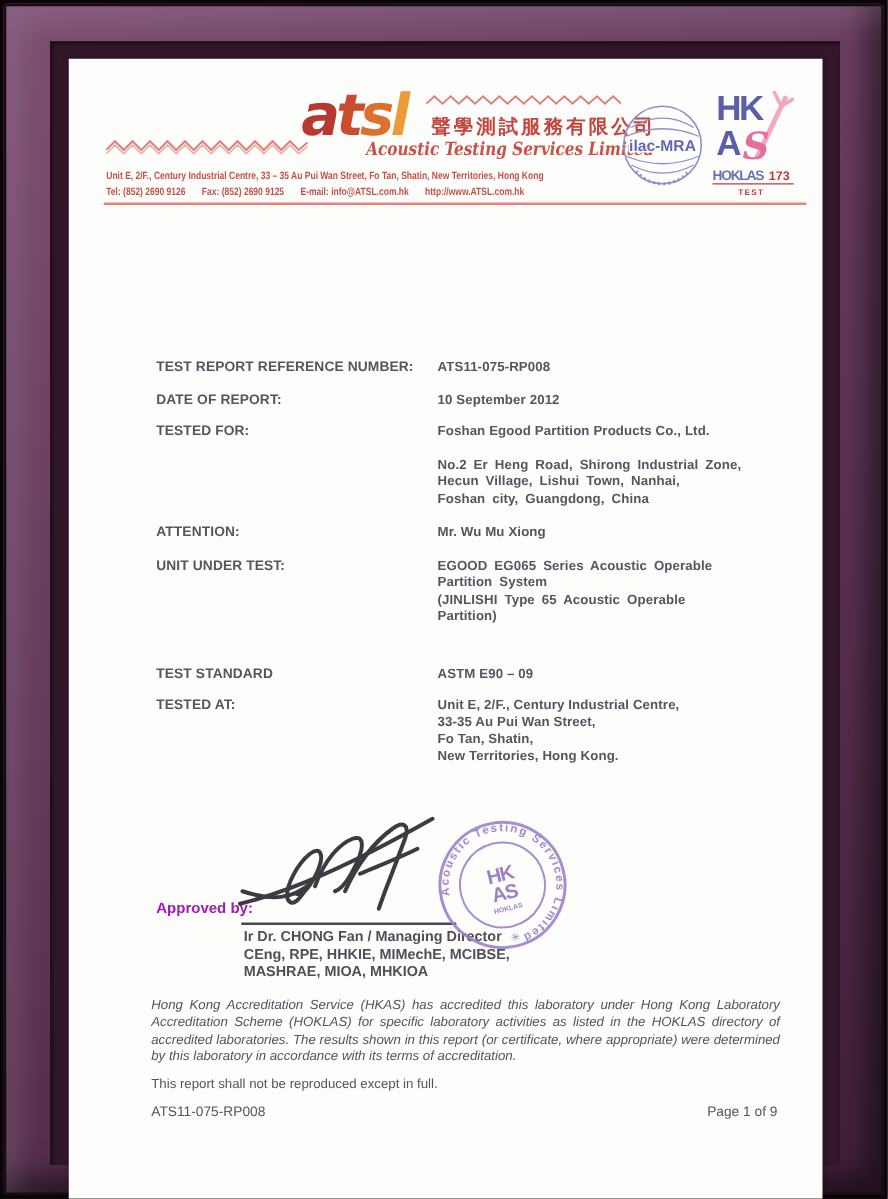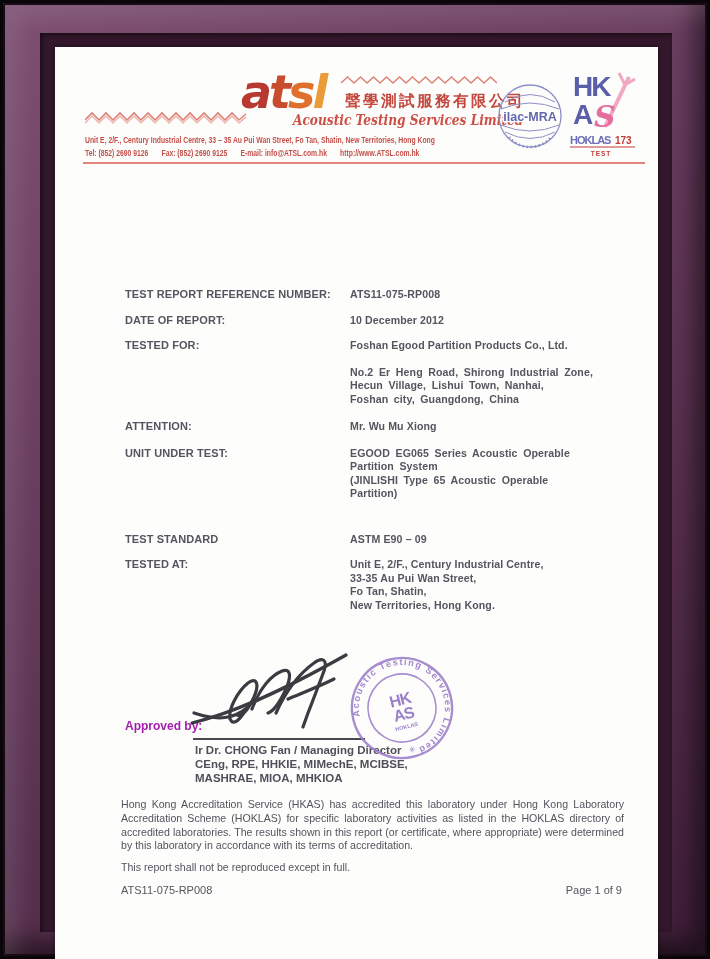--- a/index.html
+++ b/index.html
@@ -104,21 +104,21 @@
   }
   .approver-block {
     position:absolute; left:140px; top:696px;
     font-size:11.5px; font-weight:bold; color:#514e59; line-height:14px;
     white-space:pre-line;
   }
   .stamp { position:absolute; left:292px; top:606px; transform:rotate(-14deg); opacity:.88; }
   
   .accreditation {
     position:absolute; left:66px; top:751px; width:503px;
-    font-size:10.6px; color:#55525d; line-height:13.8px; text-align:justify;
+    font-size:10.6px; color:#55525d; line-height:13.8px; text-align:justify;font-style:italic;
   }
   .repro-note {
     position:absolute; left:66px; top:814px;
     font-size:10.6px; color:#55525d;
   }
   .footer-ref {
     position:absolute; left:66px; top:837px;
     font-size:11px; color:#57545f;
   }
   .footer-page {
@@ -184,21 +184,21 @@
     <div class="red-rule"></div>
 
 
     <div class="fields">
       <div class="field-row">
         <div class="field-label">TEST REPORT REFERENCE NUMBER:</div>
         <div class="field-value">ATS11-075-RP008</div>
       </div>
       <div class="field-row">
         <div class="field-label">DATE OF REPORT:</div>
-        <div class="field-value">10 December 2012</div>
+        <div class="field-value">10 September 2012</div>
       </div>
       <div class="field-row mb13">
         <div class="field-label">TESTED FOR:</div>
         <div class="field-value">Foshan Egood Partition Products Co., Ltd.</div>
       </div>
       <div class="field-row mb14 spread">
         <div class="field-label"></div>
         <div class="field-value">No.2 Er Heng Road, Shirong Industrial Zone,
 Hecun Village, Lishui Town, Nanhai,
 Foshan city, Guangdong, China</div>

